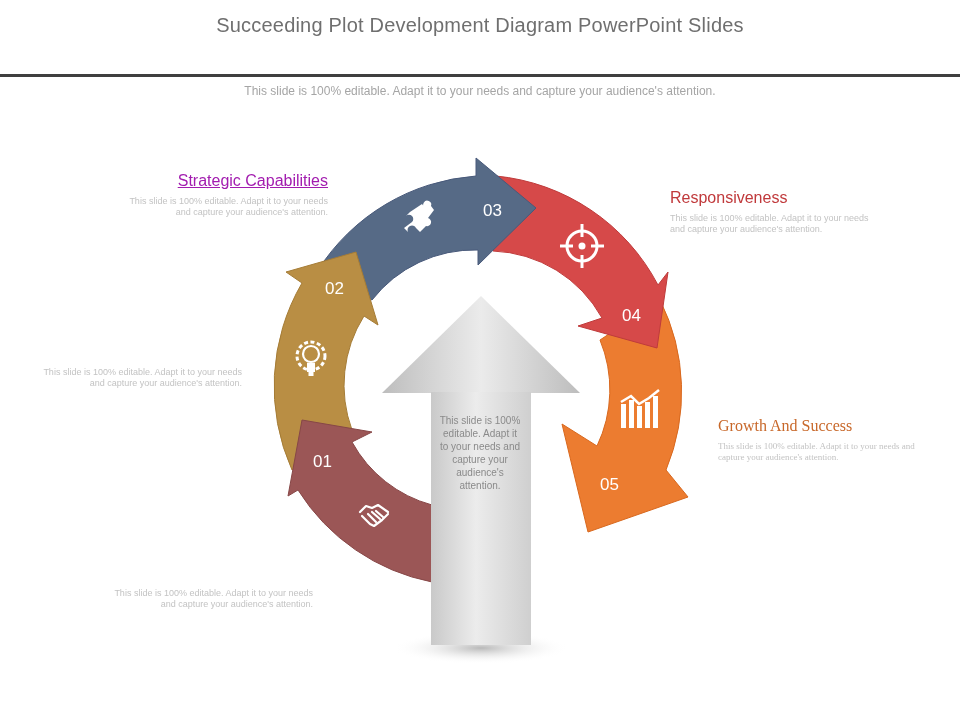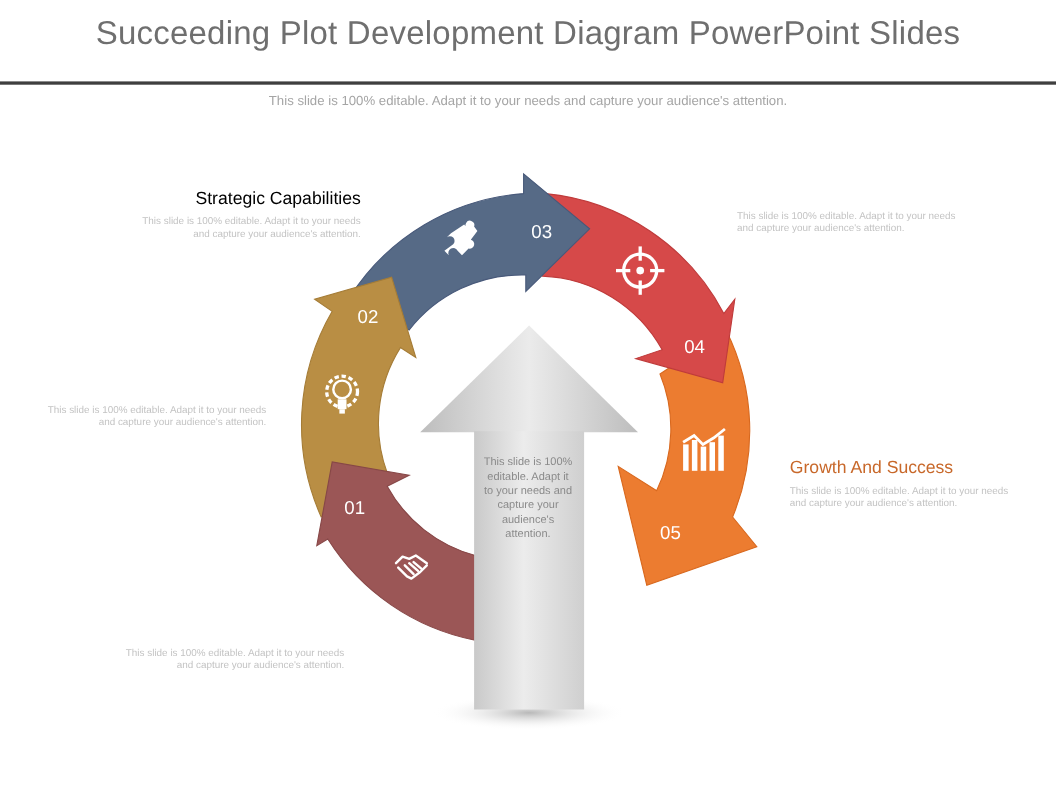--- a/index.html
+++ b/index.html
@@ -1,17 +1,17 @@
 <!DOCTYPE html>
 <html><head>
 <meta charset="utf-8">
 <style>
   html, body { margin: 0; padding: 0; }
   body { width: 960px; height: 720px; background: #ffffff; position: relative; overflow: hidden; font-family: "Liberation Sans", sans-serif; }
-  .title { position: absolute; left: 0; top: 14px; width: 960px; text-align: center; font-size: 30px; color: #6f6f6f; letter-spacing: 0.2px; }
+  .title { position: absolute; left: 0; top: 14px; width: 960px; text-align: center; font-size: 20px; color: #6f6f6f; letter-spacing: 0.2px; }
   .rule { position: absolute; left: 0; top: 74px; width: 960px; height: 3px; background: #3f3f3f; }
   .subtitle { position: absolute; left: 0; top: 84px; width: 960px; text-align: center; font-size: 12px; color: #a5a5a5; }
   .diagram { position: absolute; left: 0; top: 0; }
   .label-block { position: absolute; width: 215px; }
   .label-block .head { font-size: 16px; line-height: 22px; }
   .label-block .desc { font-size: 9px; line-height: 11px; color: #c3c3c3; margin-top: 4px; }
   .right-al { text-align: right; }
   .left-al { text-align: left; }
   .num { font-family: "Liberation Sans", sans-serif; font-size: 17px; fill: #ffffff; }
   .center-text { position: absolute; left: 438px; top: 414px; width: 84px; text-align: center; font-size: 10px; line-height: 13px; color: #8a8a8a; }
@@ -105,32 +105,33 @@
     <rect x="16" y="14" width="5" height="22"></rect>
     <rect x="24" y="10" width="5" height="26"></rect>
     <rect x="32" y="4" width="5" height="32"></rect>
     <polyline points="0,10 10,4 18,12 28,6 38,-2" fill="none" stroke="#ffffff" stroke-width="2.5"></polyline>
   </g>
 </svg>
 
 <div class="center-text">This slide is 100% editable. Adapt it to your needs and capture your audience's attention.</div>
 
 <div class="label-block right-al" style="left:113px; top:170px;">
-  <div class="head" style="color:#000000;">Strategic Capabilities</div>
+  <div class="head" style="color:#a21caf;text-decoration:underline;">Strategic Capabilities</div>
   <div class="desc">This slide is 100% editable. Adapt it to your needs and capture your audience's attention.</div>
 </div>
 
 <div class="label-block left-al" style="left:670px; top:187px; width:210px;">
+  <div class="head" style="color:#c0393b;">Responsiveness</div>
   <div class="desc">This slide is 100% editable. Adapt it to your needs and capture your audience's attention.</div>
 </div>
 
 <div class="label-block right-al" style="left:27px; top:363px;">
   <div class="desc">This slide is 100% editable. Adapt it to your needs and capture your audience's attention.</div>
 </div>
 
-<div class="label-block left-al" style="left:718px; top:415px; width:210px;">
+<div class="label-block left-al" style="left:718px; top:415px; width:210px;font-family:Liberation Serif, serif;">
   <div class="head" style="color:#c8682a;">Growth And Success</div>
   <div class="desc">This slide is 100% editable. Adapt it to your needs and capture your audience's attention.</div>
 </div>
 
 <div class="label-block right-al" style="left:98px; top:584px;">
   <div class="desc">This slide is 100% editable. Adapt it to your needs and capture your audience's attention.</div>
 </div>
 
 </body></html>

